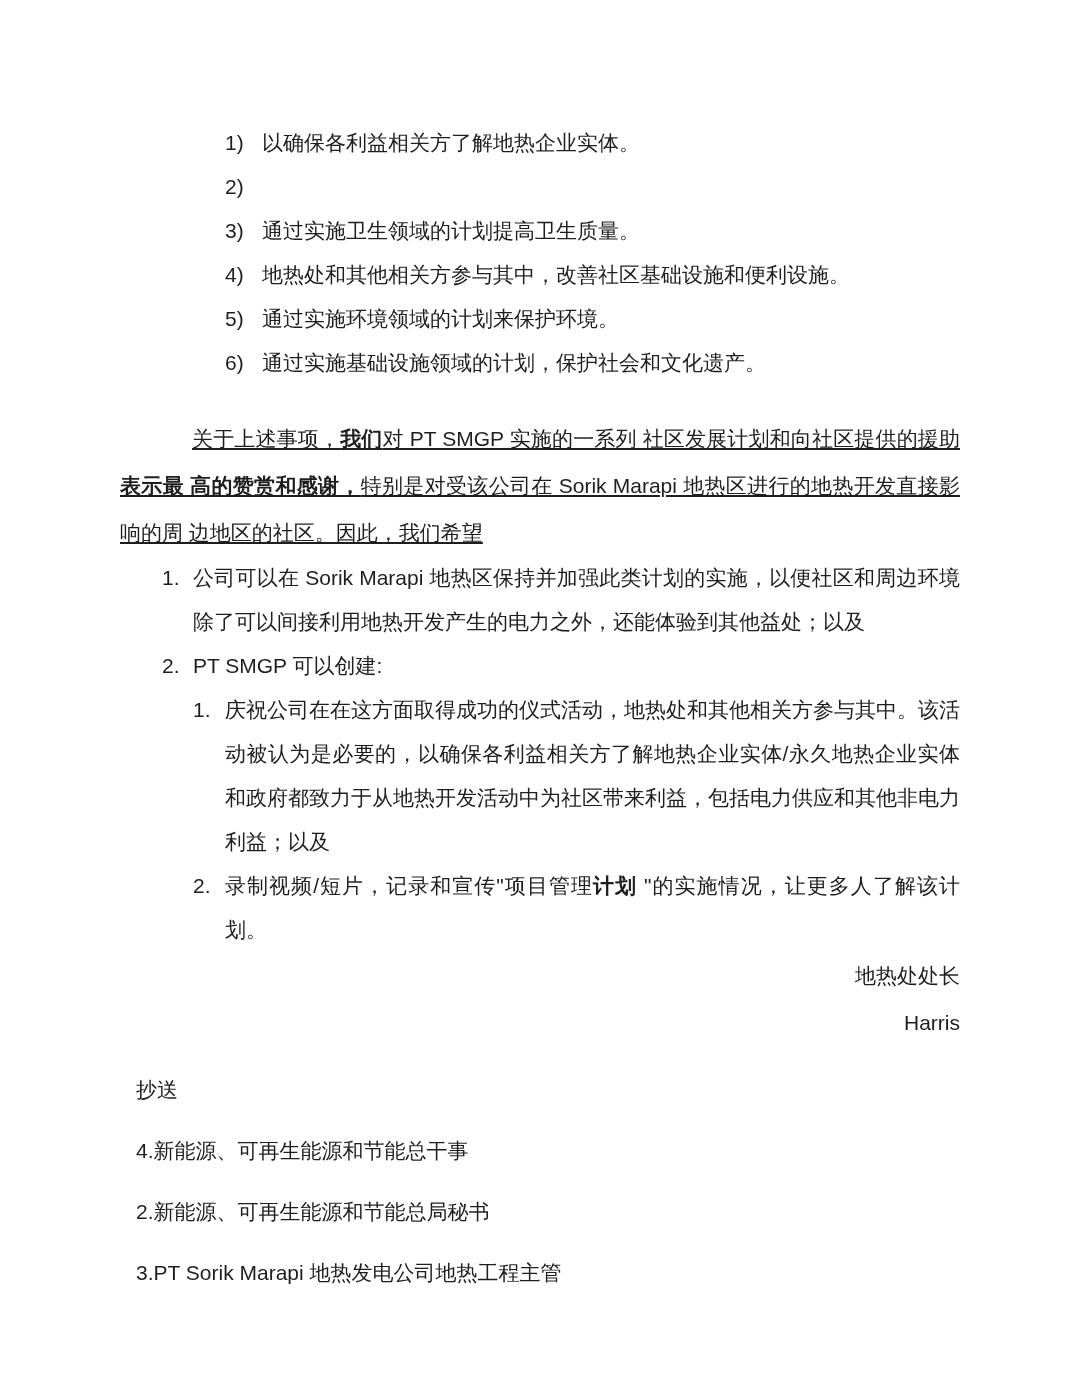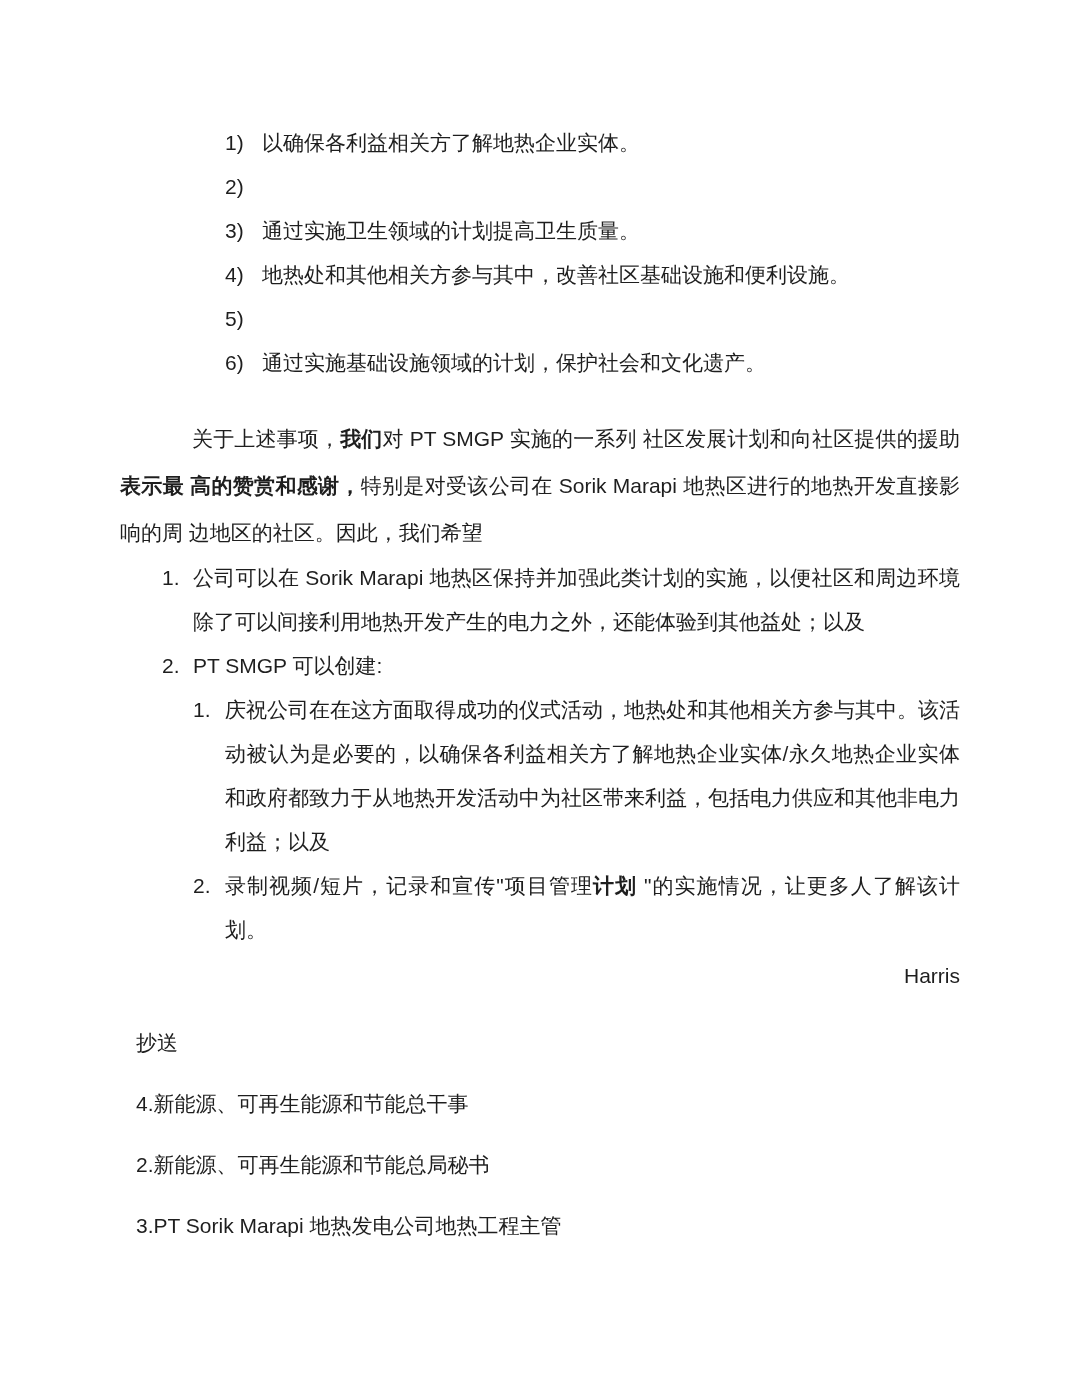--- a/index.html
+++ b/index.html
@@ -33,20 +33,21 @@
   }
   .plan-item .marker {
     flex: 0 0 37px;
   }
 
   
   .para {
     margin: 0;
     line-height: 47px;
     text-align: justify;
+    text-decoration: underline;
   }
   .para.indent {
     margin-top: 30px;
     text-indent: 72px;
   }
 
   
   .hope-list {
     margin: 0;
     padding-left: 42px;
@@ -104,20 +105,21 @@
     <li class="plan-item">
       <span class="marker">3)</span>
       <span class="item-text">通过实施卫生领域的计划提高卫生质量。</span>
     </li>
     <li class="plan-item">
       <span class="marker">4)</span>
       <span class="item-text">地热处和其他相关方参与其中，改善社区基础设施和便利设施。</span>
     </li>
     <li class="plan-item">
       <span class="marker">5)</span>
+      <span class="item-text">通过实施环境领域的计划来保护环境。</span>
     </li>
     <li class="plan-item">
       <span class="marker">6)</span>
       <span class="item-text">通过实施基础设施领域的计划，保护社会和文化遗产。</span>
     </li>
   </ol>
 
   <p class="para indent"><span>关于上述事项，</span><span class="bold">我们</span><span>对 PT SMGP 实施的一系列 社区发展计划和向社区提供的援助</span><span class="bold">表示最 高的赞赏和感谢，</span><span>特别是对受该公司在 Sorik Marapi 地热区进行的地热开发直接影响的周 边地区的社区。因此，我们希望</span></p>
 
   <div class="hope-list">
@@ -137,20 +139,21 @@
       <div class="item-text"><span>庆祝公司在在这方面取得成功的仪式活动，地热处和其他相关方参与其中。该活动被认为是必要的，以确保各利益相关方了解地热企业实体/永久地热企业实体和政府都致力于从地热开发活动中为社区带来利益，包括电力供应和其他非电力利益；以及</span></div>
     </div>
     <div class="sub-item">
       <span class="marker">2.</span>
       <div class="item-text"><span>录制视频/短片，记录和宣传"项目管理</span><span class="bold">计划</span><span> "的实施情况，让更多人了解该计划。</span></div>
     </div>
   </div>
 
 
   <div class="signature">
+    <p>地热处处长</p>
     <p>Harris</p>
   </div>
 
   <div class="cc">
     <p>抄送</p>
     <p>4.新能源、可再生能源和节能总干事</p>
     <p>2.新能源、可再生能源和节能总局秘书</p>
     <p>3.PT Sorik Marapi 地热发电公司地热工程主管</p>
   </div>
 

